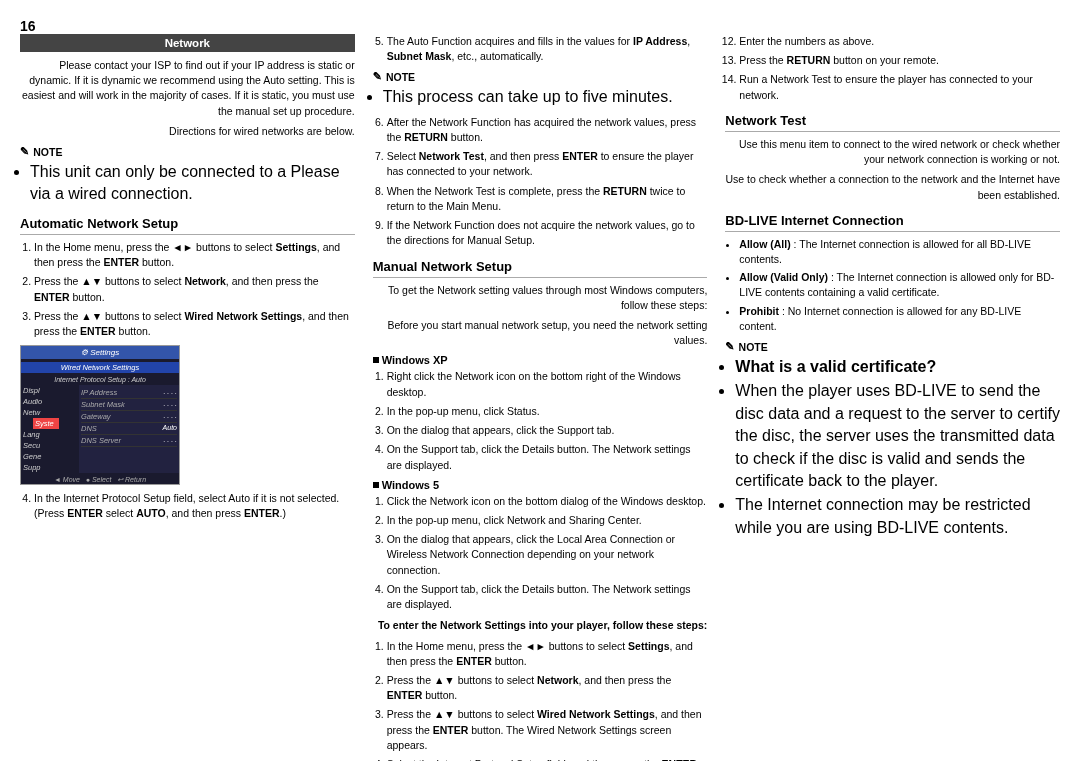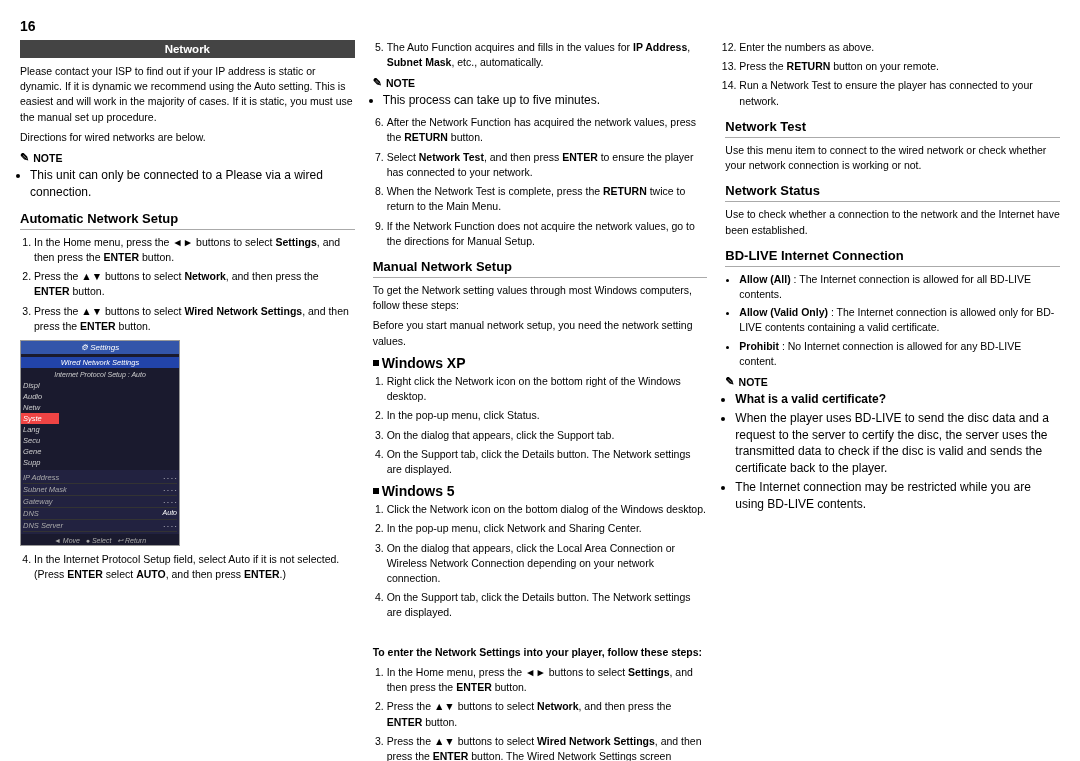--- a/index.html
+++ b/index.html
@@ -9,21 +9,20 @@
       background: #fff;
       color: #000;
       width: 1080px;
       min-height: 761px;
       padding: 18px 20px;
     }
 
     .page-number {
       font-size: 14px;
       font-weight: bold;
-      margin-bottom: 6px;
     }
 
     .three-col {
       display: grid;
       grid-template-columns: 1fr 1fr 1fr;
       gap: 0 18px;
     }
 
     .col { }
 
@@ -43,20 +42,21 @@
       font-weight: bold;
       border-bottom: 1px solid #aaa;
       padding-bottom: 3px;
       margin-top: 10px;
       margin-bottom: 5px;
     }
 
     p {
       margin-bottom: 5px;
       line-height: 1.45;
+      text-align: right;
     }
 
     ol {
       padding-left: 14px;
       margin-bottom: 6px;
     }
 
     ol li {
       margin-bottom: 4px;
       line-height: 1.45;
@@ -90,21 +90,21 @@
     .note-icon {
       font-size: 11px;
     }
 
     .note-list {
       padding-left: 10px;
     }
 
     .note-list li {
       list-style-type: disc;
-      font-size: 12px;
+      font-size: 16px;
       line-height: 1.4;
       margin-bottom: 2px;
     }
 
     
     .settings-mockup {
       border: 1px solid #999;
       background: #1a1a2e;
       color: #fff;
       font-size: 8.5px;
@@ -116,37 +116,37 @@
     .settings-mockup .sm-header {
       background: #3355aa;
       text-align: center;
       padding: 2px;
       font-size: 8px;
       margin-bottom: 3px;
     }
 
     .settings-mockup .sm-body {
       display: flex;
-      gap: 2px;
-      flex-direction: column;
+      gap: 20px;
     }
 
     .settings-mockup .sm-left {
       width: 38px;
     }
 
     .settings-mockup .sm-left-item {
       padding: 1px 2px;
       font-size: 7.5px;
       color: #ccc;
     }
 
     .settings-mockup .sm-left-item.active {
       background: #ef4444;
       color: #fff;
+      margin-left: 12px;
     }
 
     .settings-mockup .sm-right {
       flex: 1;
       background: #222240;
       padding: 2px;
     }
 
     .settings-mockup .sm-row {
       display: flex;
@@ -164,21 +164,21 @@
       color: #fff;
       font-size: 7px;
     }
 
     .windows-sub {
       margin-top: 6px;
       margin-bottom: 3px;
     }
 
     .windows-label {
-      font-size: 14px;
+      font-size: 11px;
       font-weight: bold;
       display: flex;
       align-items: center;
       gap: 3px;
     }
 
     .black-square {
       display: inline-block;
       width: 6px;
       height: 6px;
@@ -313,42 +313,41 @@
       </div>
     </div>
 
     <ol>
       <li>Click the Network icon on the bottom dialog of the Windows desktop.</li>
       <li>In the pop-up menu, click Network and Sharing Center.</li>
       <li>On the dialog that appears, click the Local Area Connection or Wireless Network Connection depending on your network connection.</li>
       <li>On the Support tab, click the Details button. The Network settings are displayed.</li>
     </ol>
 
-    <p style="font-weight:bold; margin-top:24px;">To enter the Network Settings into your player, follow these steps:</p>
+    <p style="font-weight:bold; margin-top:6px;">To enter the Network Settings into your player, follow these steps:</p>
 
     <ol>
       <li>In the Home menu, press the <span class="bold-text">◄►</span> buttons to select <span class="bold-text">Settings</span>, and then press the <span class="bold-text">ENTER</span> button.</li>
       <li>Press the <span class="bold-text">▲▼</span> buttons to select <span class="bold-text">Network</span>, and then press the <span class="bold-text">ENTER</span> button.</li>
       <li>Press the <span class="bold-text">▲▼</span> buttons to select <span class="bold-text">Wired Network Settings</span>, and then press the <span class="bold-text">ENTER</span> button. The Wired Network Settings screen appears.</li>
       <li>Select the Internet Protocol Setup field, and then press the <span class="bold-text">ENTER</span> button.</li>
 
     </ol>
   </div>
 
   <div class="col">
     <ol start="12">
       <li>Enter the numbers as above.</li>
       <li>Press the <span class="bold-text">RETURN</span> button on your remote.</li>
       <li>Run a Network Test to ensure the player has connected to your network.</li>
     </ol>
 
     <div class="section-title">Network Test</div>
     <p>Use this menu item to connect to the wired network or check whether your network connection is working or not.</p>
 
-    <div class="section-title">Network Status</div>
     <p>Use to check whether a connection to the network and the Internet have been established.</p>
 
     <div class="section-title">BD-LIVE Internet Connection</div>
 
     <ul>
       <li><span class="bold-text">Allow (All)</span> : The Internet connection is allowed for all BD-LIVE contents.</li>
       <li><span class="bold-text">Allow (Valid Only)</span> : The Internet connection is allowed only for BD-LIVE contents containing a valid certificate.</li>
       <li><span class="bold-text">Prohibit</span> : No Internet connection is allowed for any BD-LIVE content.</li>
     </ul>
 

